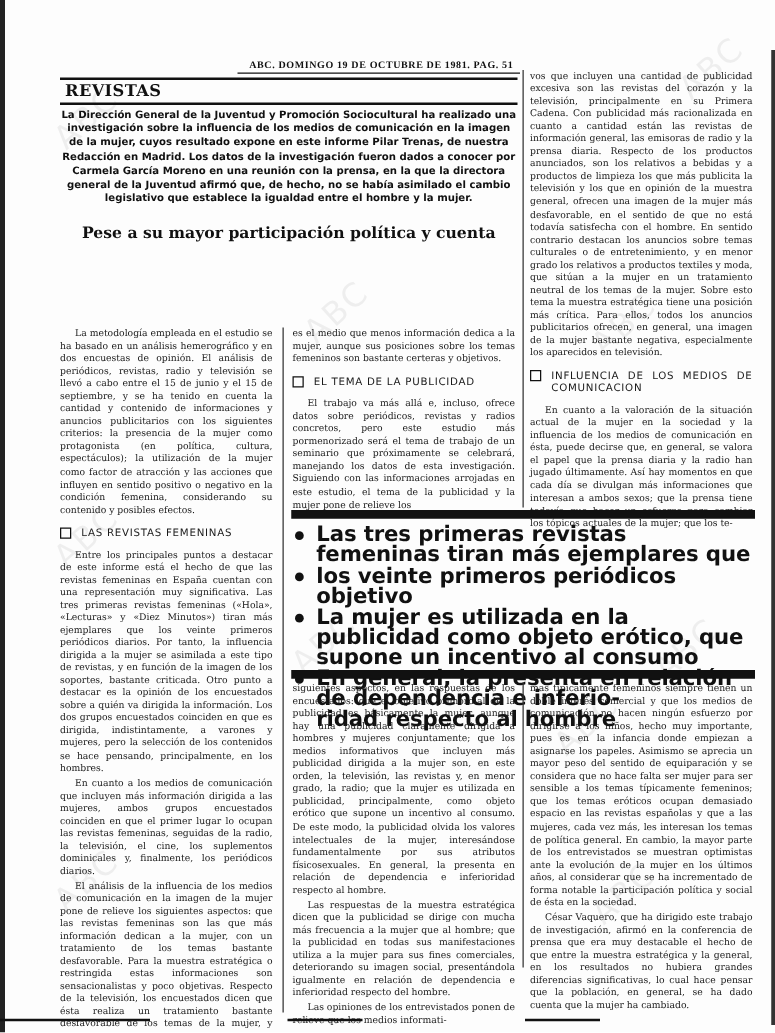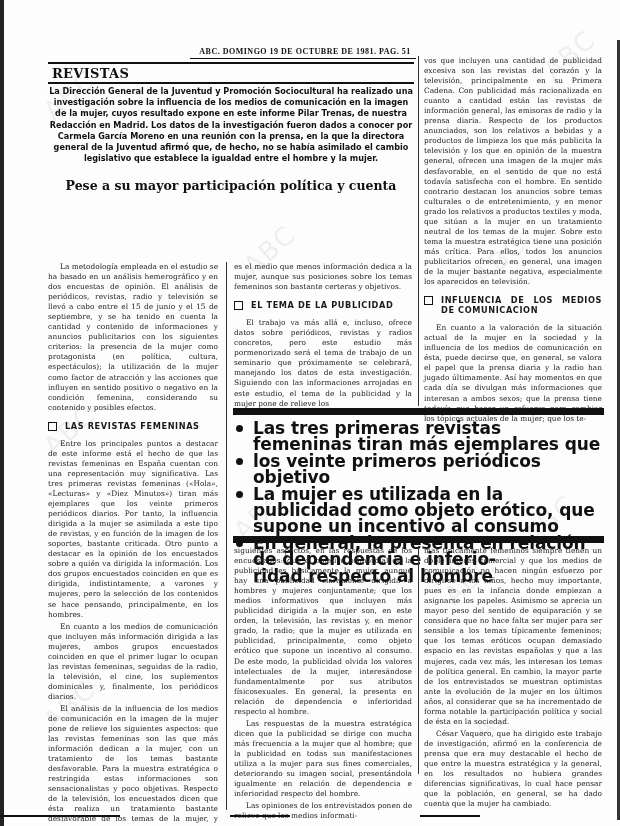--- a/index.html
+++ b/index.html
@@ -10,21 +10,21 @@
   .running-head { position:absolute; left:180px; top:47px; width:250px; text-align:center; font-family:Liberation Serif, serif; font-weight:bold; font-size:8px; letter-spacing:0.5px; }
   .head-rule { position:absolute; left:190px; top:58px; width:226px; height:1px; background:#111; }
   .top-rule { position:absolute; left:48px; top:62px; width:366px; height:2px; background:#111; }
   .section-tag { position:absolute; left:52px; top:66px; font-family:"DejaVu Serif", serif; font-weight:bold; font-size:13px; letter-spacing:0.3px; }
   .section-rule { position:absolute; left:48px; top:82px; width:366px; height:2px; background:#111; }
   .lead { position:absolute; left:48px; top:86px; width:366px; text-align:center; font-family:"DejaVu Sans", sans-serif; font-size:8.1px; line-height:11.2px; font-weight:bold; }
   .kicker { position:absolute; left:48px; top:178px; width:366px; text-align:center; font-family:"DejaVu Serif", serif; font-weight:bold; font-size:12.5px; }
   .headline { position:absolute; left:48px; top:198px; width:370px; text-align:center; font-family:"DejaVu Sans", sans-serif; font-weight:bold; font-style:italic; font-size:28px; line-height:33px; letter-spacing:2px; }
   .col { position:absolute; font-family:"DejaVu Serif", serif; font-size:7.4px; line-height:10.05px; text-align:justify; color:#1a1a1a; }
   .col p { margin:0 0 2px 0; text-indent:12px; }
-  .col .sub { font-family:"DejaVu Sans", sans-serif; font-weight:bold; font-size:8.2px; letter-spacing:0.6px; margin:8px 0 8px 0; text-indent:0; display:flex; gap:8px; align-items:flex-start; }
+  .col .sub { font-family:"DejaVu Sans", sans-serif; font-weight:normal; font-size:8.2px; letter-spacing:0.6px; margin:8px 0 8px 0; text-indent:0; display:flex; gap:8px; align-items:flex-start; }
   .box { display:inline-block; width:7px; height:7px; border:1.4px solid #111; flex:none; margin-top:1px; }
   .vrule { position:absolute; width:1px; background:#333; }
   .highlight { position:absolute; left:233px; top:408px; width:371px; height:130px; }
   .hl-bar { position:absolute; left:0; width:371px; height:7px; background:#111; }
   .hl-list { position:absolute; left:0; top:12px; width:371px; margin:0; padding:0; list-style:none; font-family:"DejaVu Sans", sans-serif; font-weight:bold; font-size:17px; line-height:16.4px; letter-spacing:-0.1px; }
   .hl-list li { position:relative; padding-left:20px; }
   .hl-list li::before { content:""; position:absolute; left:3px; top:5px; width:7px; height:7px; border-radius:50%; background:#111; }
   .hl-list li.cont::before { display:none; }
   .bottom-rule { position:absolute; top:815px; height:2px; background:#111; }
   .watermark { position:absolute; font-family:"DejaVu Sans", sans-serif; font-size:26px; color:rgba(0,0,0,0.06); transform:rotate(-42deg); letter-spacing:2px; }

